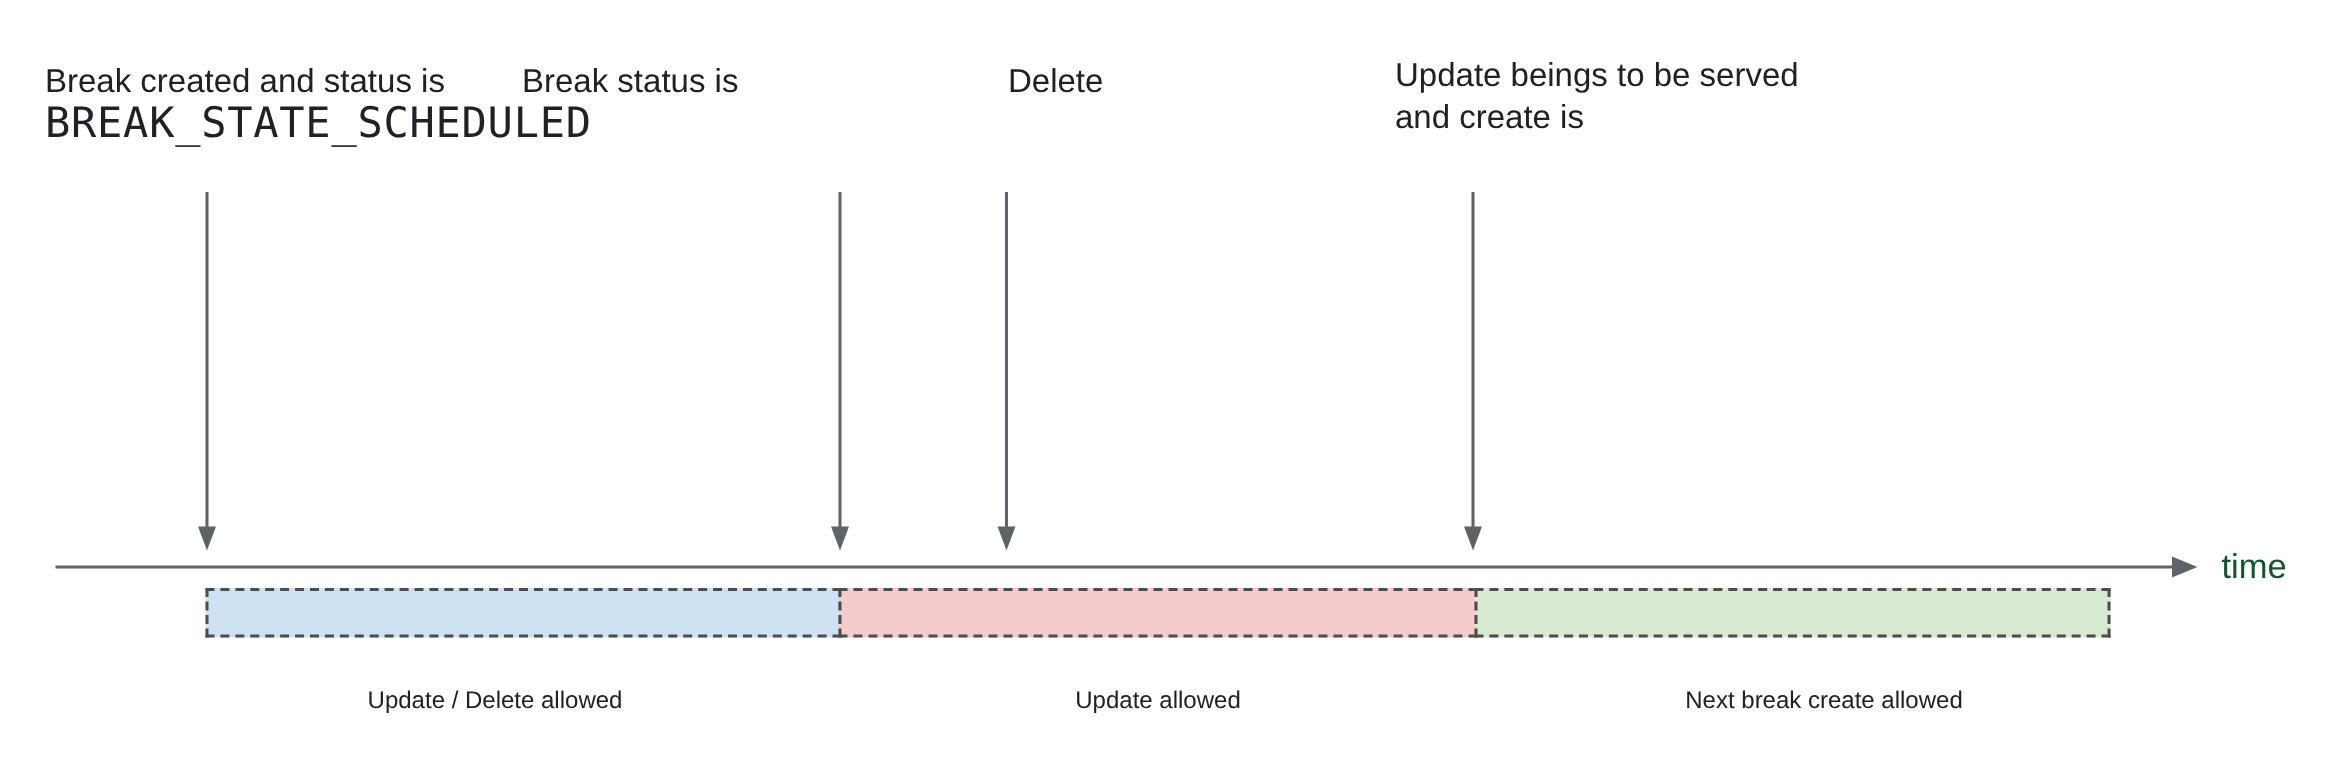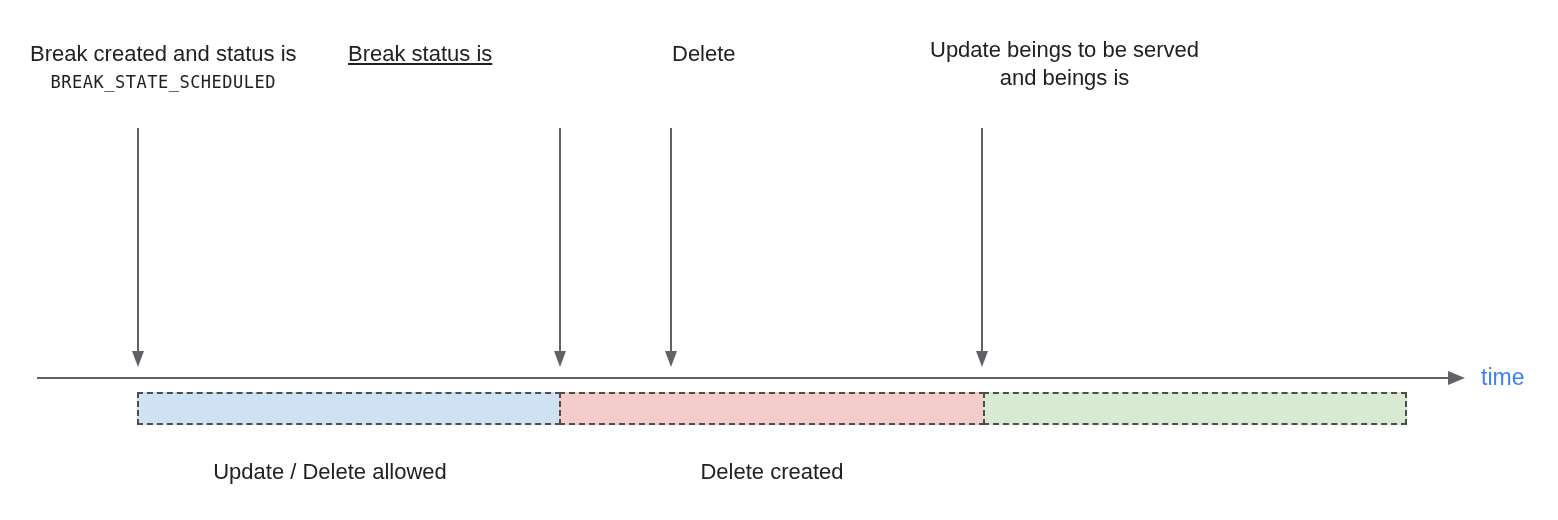--- a/index.html
+++ b/index.html
@@ -16,29 +16,28 @@
     font-family: "Liberation Sans", sans-serif;
     color: #202124;
   }
   
   .ann {
     position: absolute;
     top: 40px;
     font-size: 22px;
     line-height: 28px;
     white-space: nowrap;
-    text-align: center;
   }
   .ann .mono {
     font-family: "DejaVu Sans Mono", monospace;
-    font-size: 17px;
+    font-size: 28px;
     letter-spacing: 0.5px;
   }
   .ann1 { left: 30px; }
-  .ann2 { left: 348px; text-decoration: underline; }
+  .ann2 { left: 348px; }
   .ann3 { left: 672px; }
   .ann4 { left: 930px; top: 36px; }
   
   .arrow {
     position: absolute;
     top: 128px;
     width: 12px;
     height: 239px;
   }
   .arrow .arrow-line {
@@ -80,21 +79,21 @@
     height: 0;
     border-top: 7px solid transparent;
     border-bottom: 7px solid transparent;
     border-left: 17px solid #5f6368;
   }
   .axis-label {
     position: absolute;
     left: 1481px;
     top: 364px;
     font-size: 23px;
-    color: #3b82f6;
+    color: #14532d;
   }
   
   .bars {
     position: absolute;
     left: 137px;
     top: 392px;
     display: flex;
   }
   .seg {
     box-sizing: border-box;
@@ -103,21 +102,21 @@
   }
   .seg + .seg { margin-left: -2px; }
   .seg-blue  { width: 424px; background: #cfe2f3; }
   .seg-red   { width: 426px; background: #f4cccc; }
   .seg-green { width: 424px; background: #d9ead3; }
   
   .seg-label {
     position: absolute;
     top: 459px;
     transform: translateX(-50%);
-    font-size: 22px;
+    font-size: 16px;
     white-space: nowrap;
     color: #202124;
   }
   .seg-label-1 { left: 330px; }
   .seg-label-2 { left: 772px; }
   .seg-label-3 { left: 1216px; }
 </style>
 </head>
 <body>
 
@@ -131,21 +130,21 @@
   <div class="ann ann2">
     <div>Break status is</div>
   </div>
 
   <div class="ann ann3">
     <div>Delete</div>
   </div>
 
   <div class="ann ann4">
     <div>Update beings to be served</div>
-    <div>and beings is</div>
+    <div>and create is</div>
   </div>
 
   <div class="arrow arrow1">
     <div class="arrow-line"></div>
     <div class="arrow-head"></div>
   </div>
   <div class="arrow arrow2">
     <div class="arrow-line"></div>
     <div class="arrow-head"></div>
   </div>
@@ -162,15 +161,16 @@
   <div class="axis-head"></div>
   <div class="axis-label">time</div>
 
   <div class="bars">
     <div class="seg seg-blue"></div>
     <div class="seg seg-red"></div>
     <div class="seg seg-green"></div>
   </div>
 
   <div class="seg-label seg-label-1">Update / Delete allowed</div>
-  <div class="seg-label seg-label-2">Delete created</div>
+  <div class="seg-label seg-label-2">Update allowed</div>
+  <div class="seg-label seg-label-3">Next break create allowed</div>
 
 </div>
 
 </body></html>

